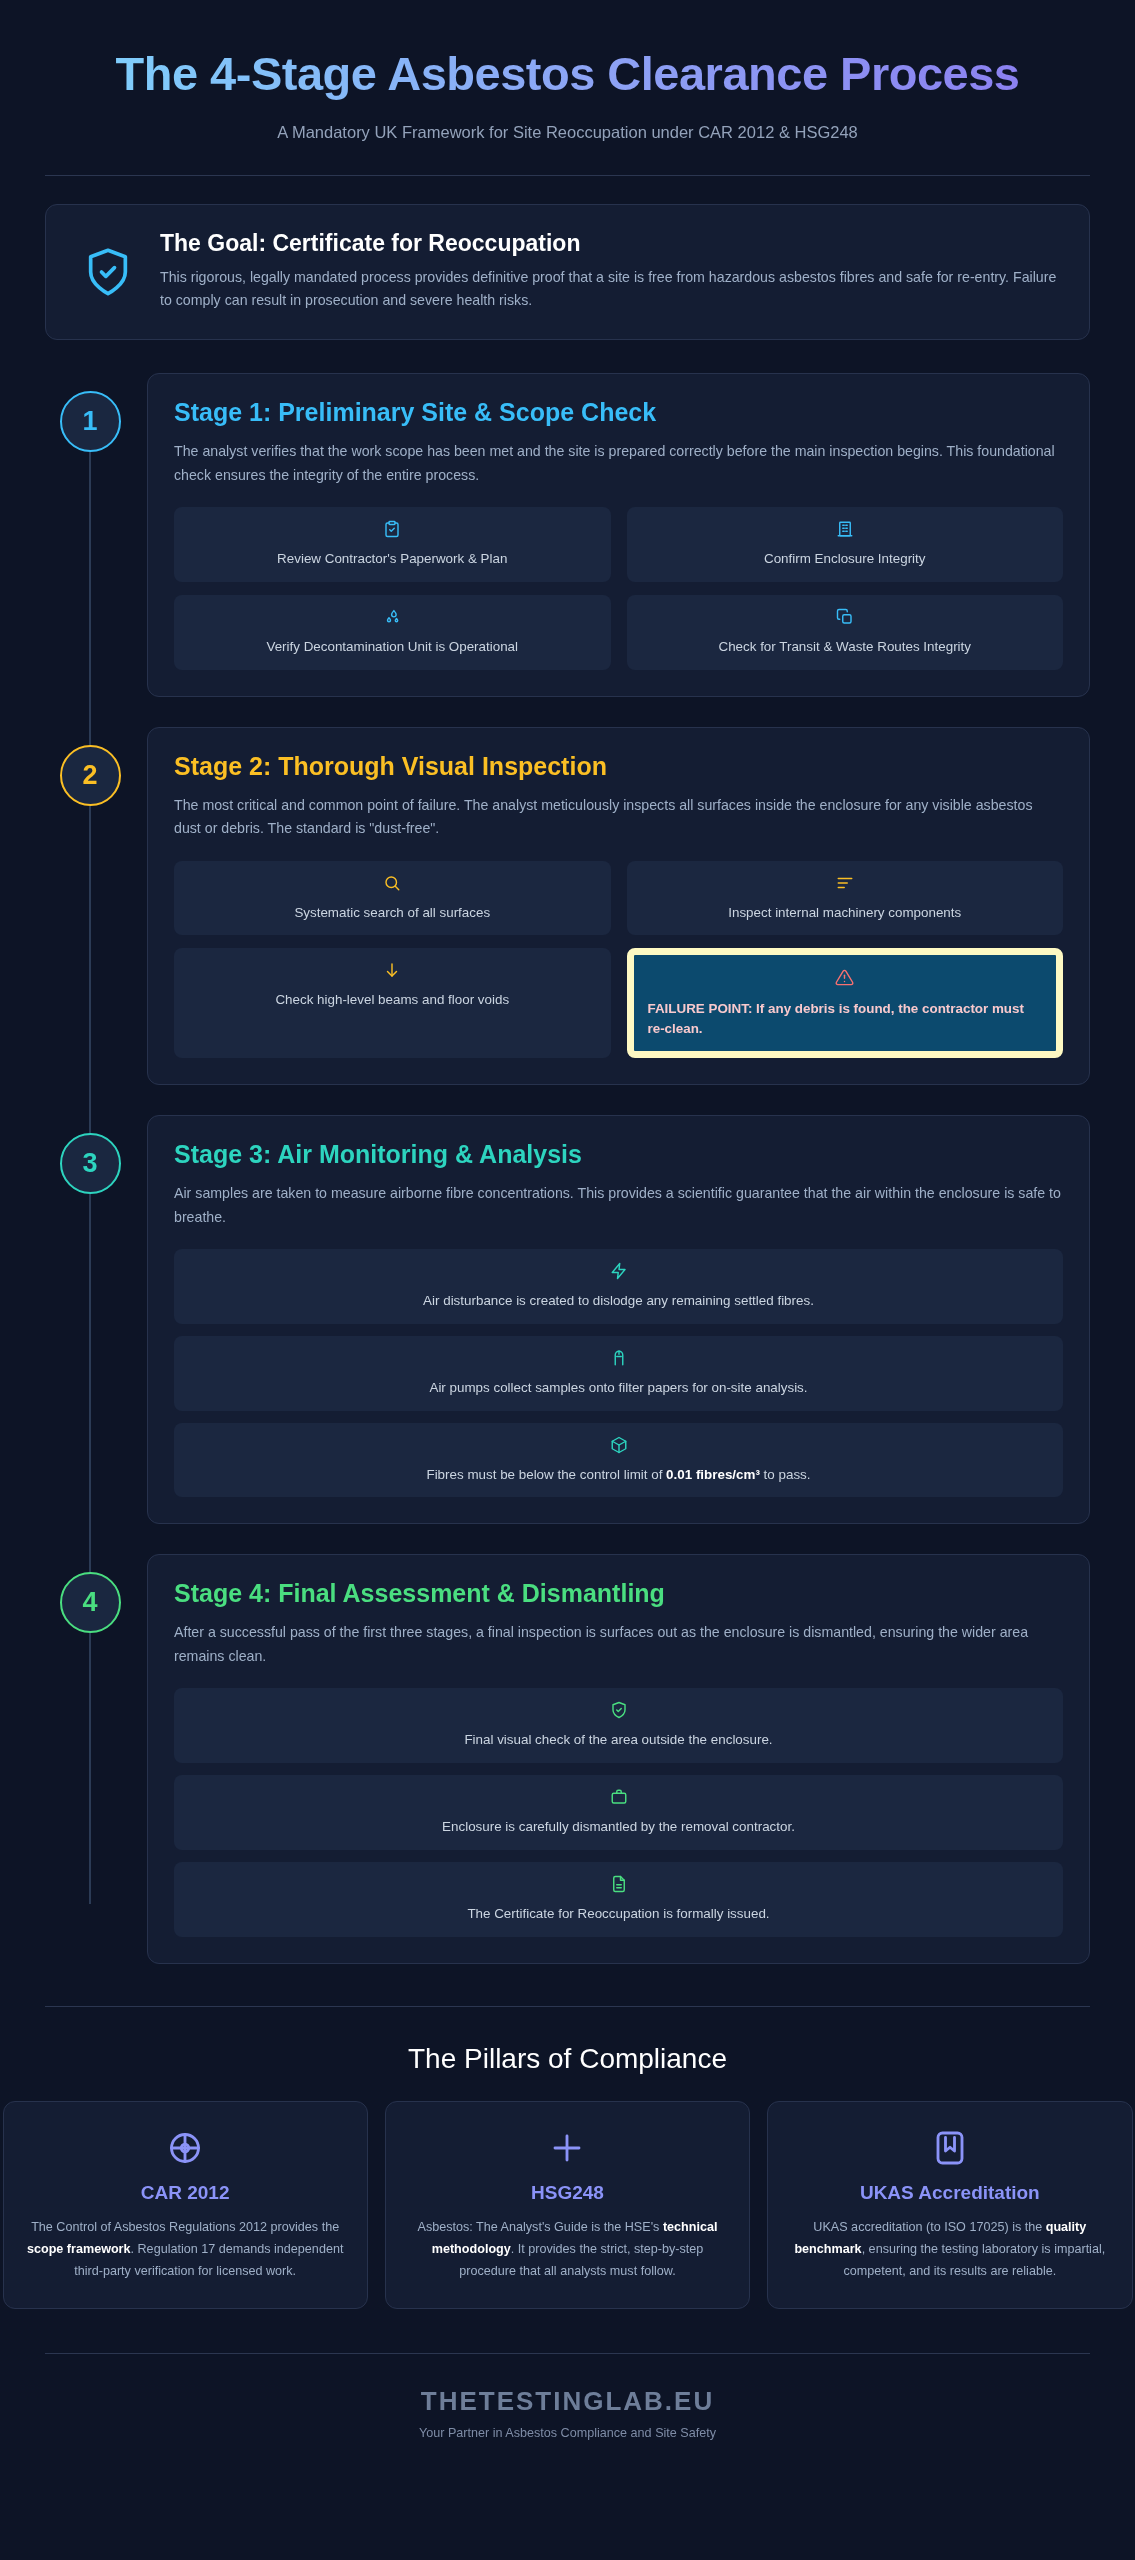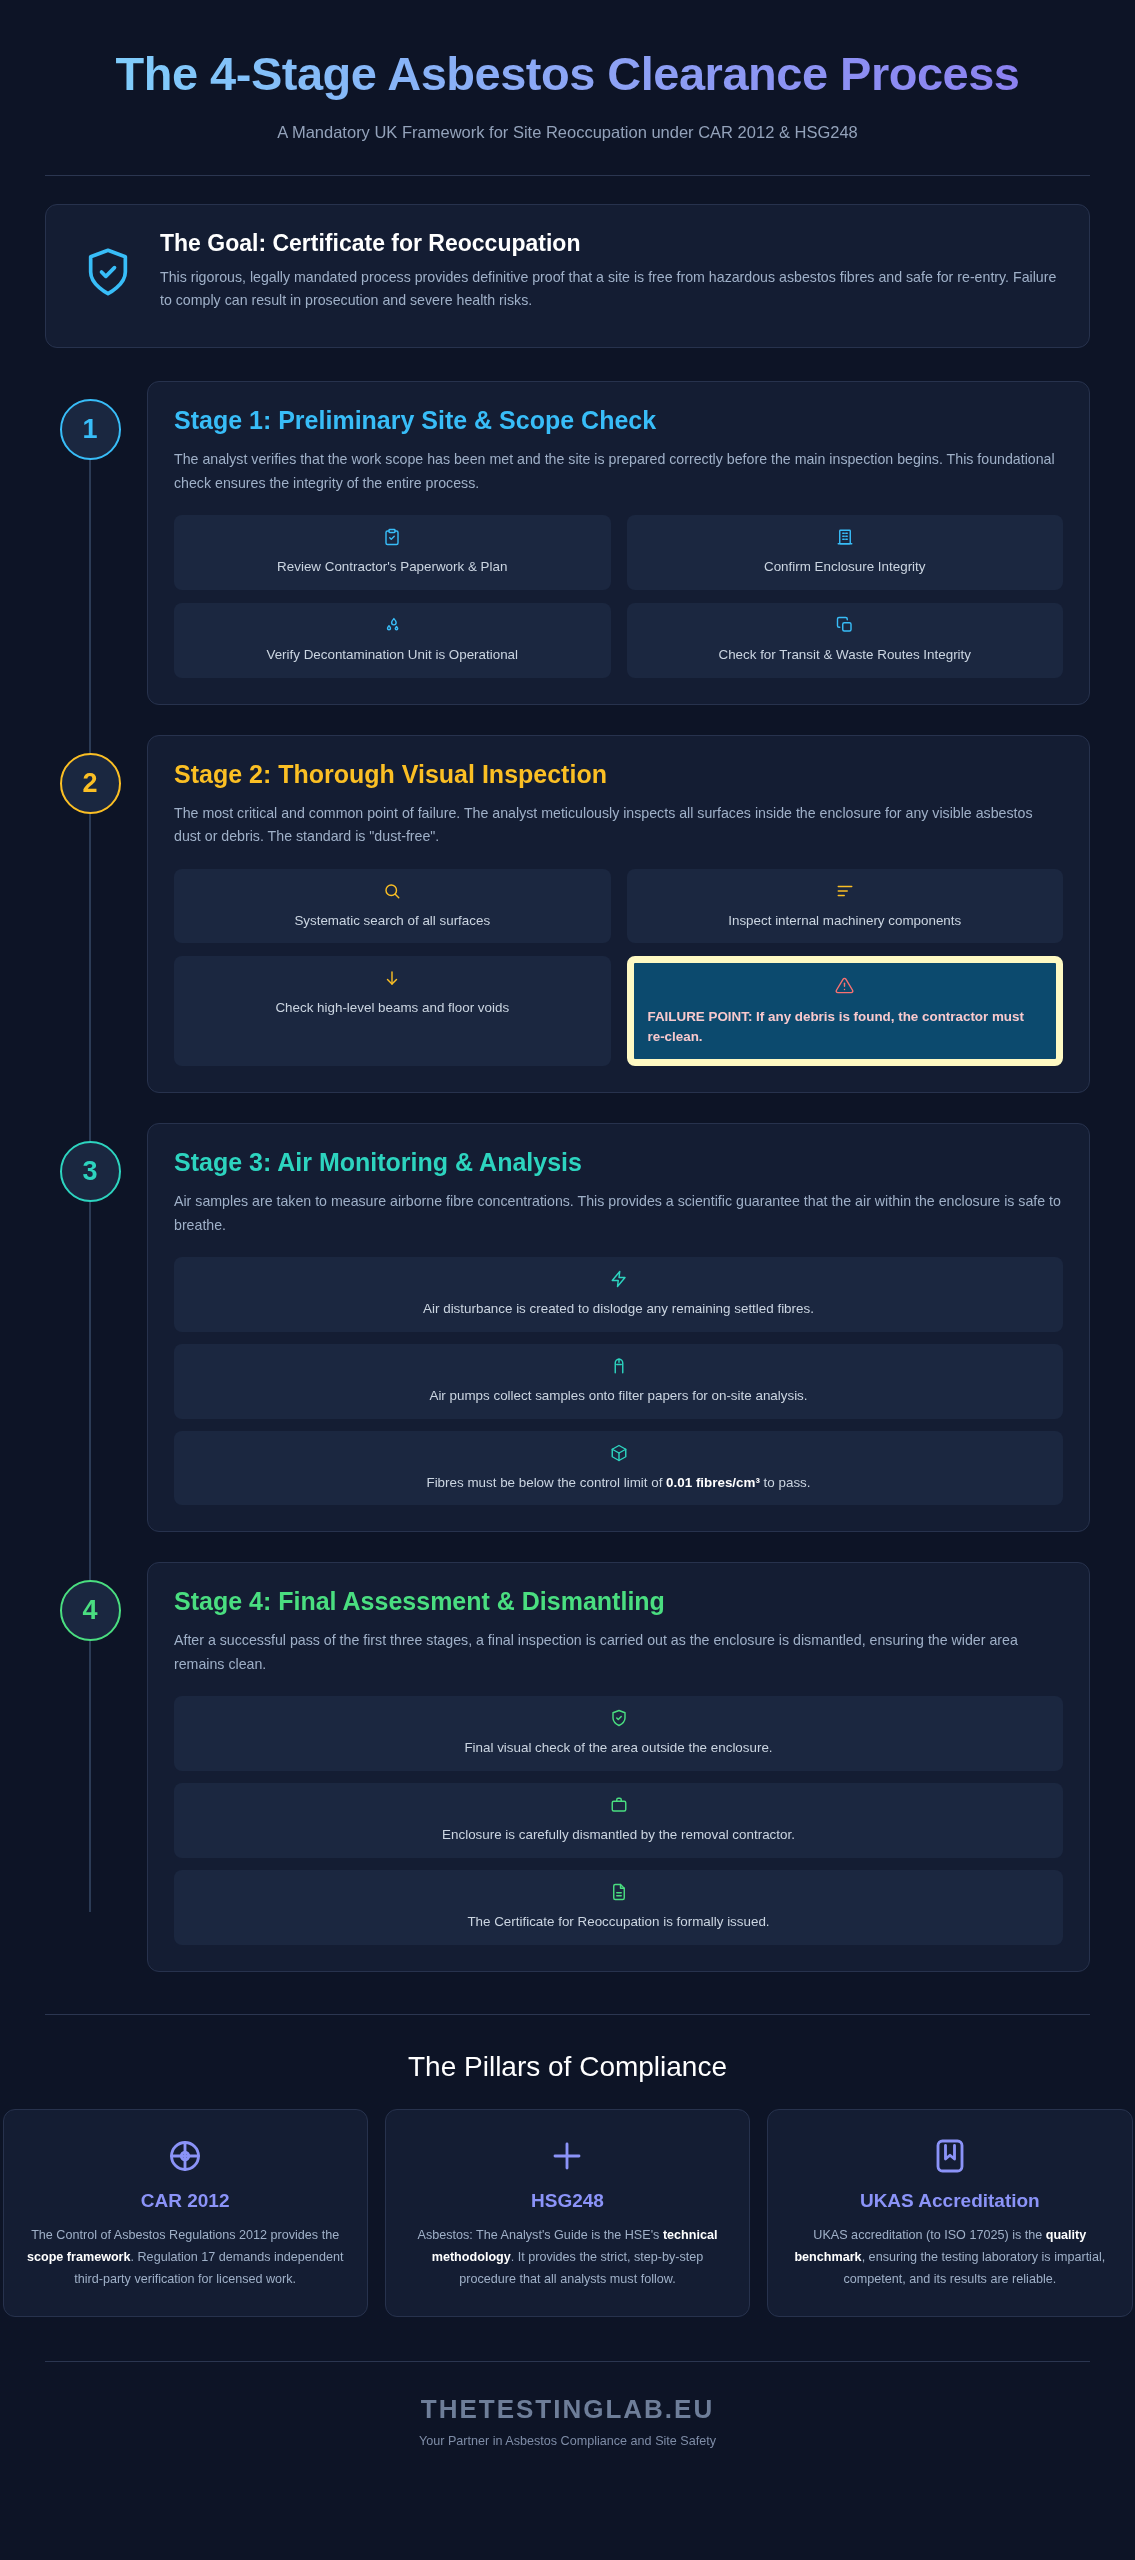--- a/index.html
+++ b/index.html
@@ -49,21 +49,21 @@
     margin: 33px auto 0 auto;
   }
 
   
   .goal-card {
     margin: 28px auto 0 auto;
     width: 1045px;
     background: #141d33;
     border: 1px solid #27324d;
     border-radius: 12px;
-    padding: 25px 28px 35px 28px;
+    padding: 25px 28px 27px 28px;
     display: flex;
     gap: 26px;
     align-items: flex-start;
   }
   .goal-icon { flex: 0 0 auto; padding-top: 16px; padding-left: 8px; }
   .goal-body { flex: 1 1 auto; }
   .goal-title {
     font-size: 23px;
     font-weight: bold;
     color: #ffffff;
@@ -347,21 +347,21 @@
           </div>
         </div>
         <div class="stage">
           <div class="stage-marker">
             <div class="marker-circle" style="color:#4ade80">
               <span>4</span>
             </div>
           </div>
           <div class="stage-card">
             <div class="stage-title" style="color:#4ade80">Stage 4: Final Assessment &amp; Dismantling</div>
-            <div class="stage-desc">After a successful pass of the first three stages, a final inspection is carried out as the enclosure is dismantled, ensuring the wider area remains clean.</div>
+            <div class="stage-desc">After a successful pass of the first three stages, a final inspection is surfaces out as the enclosure is dismantled, ensuring the wider area remains clean.</div>
             <div class="items-grid single">
               <div class="item">
                 <span class="item-icon">
                   <svg width="18" height="18" viewBox="0 0 24 24" fill="none" stroke="#4ade80" stroke-width="1.9" stroke-linecap="round" stroke-linejoin="round">
                     <path d="M12 22s8-4 8-10V5l-8-3-8 3v7c0 6 8 10 8 10z"></path>
                     <path d="M9 12l2 2 4-4"></path>
                   </svg>
                 </span>
                 <span class="item-text">Final visual check of the area outside the enclosure.</span>
               </div>

